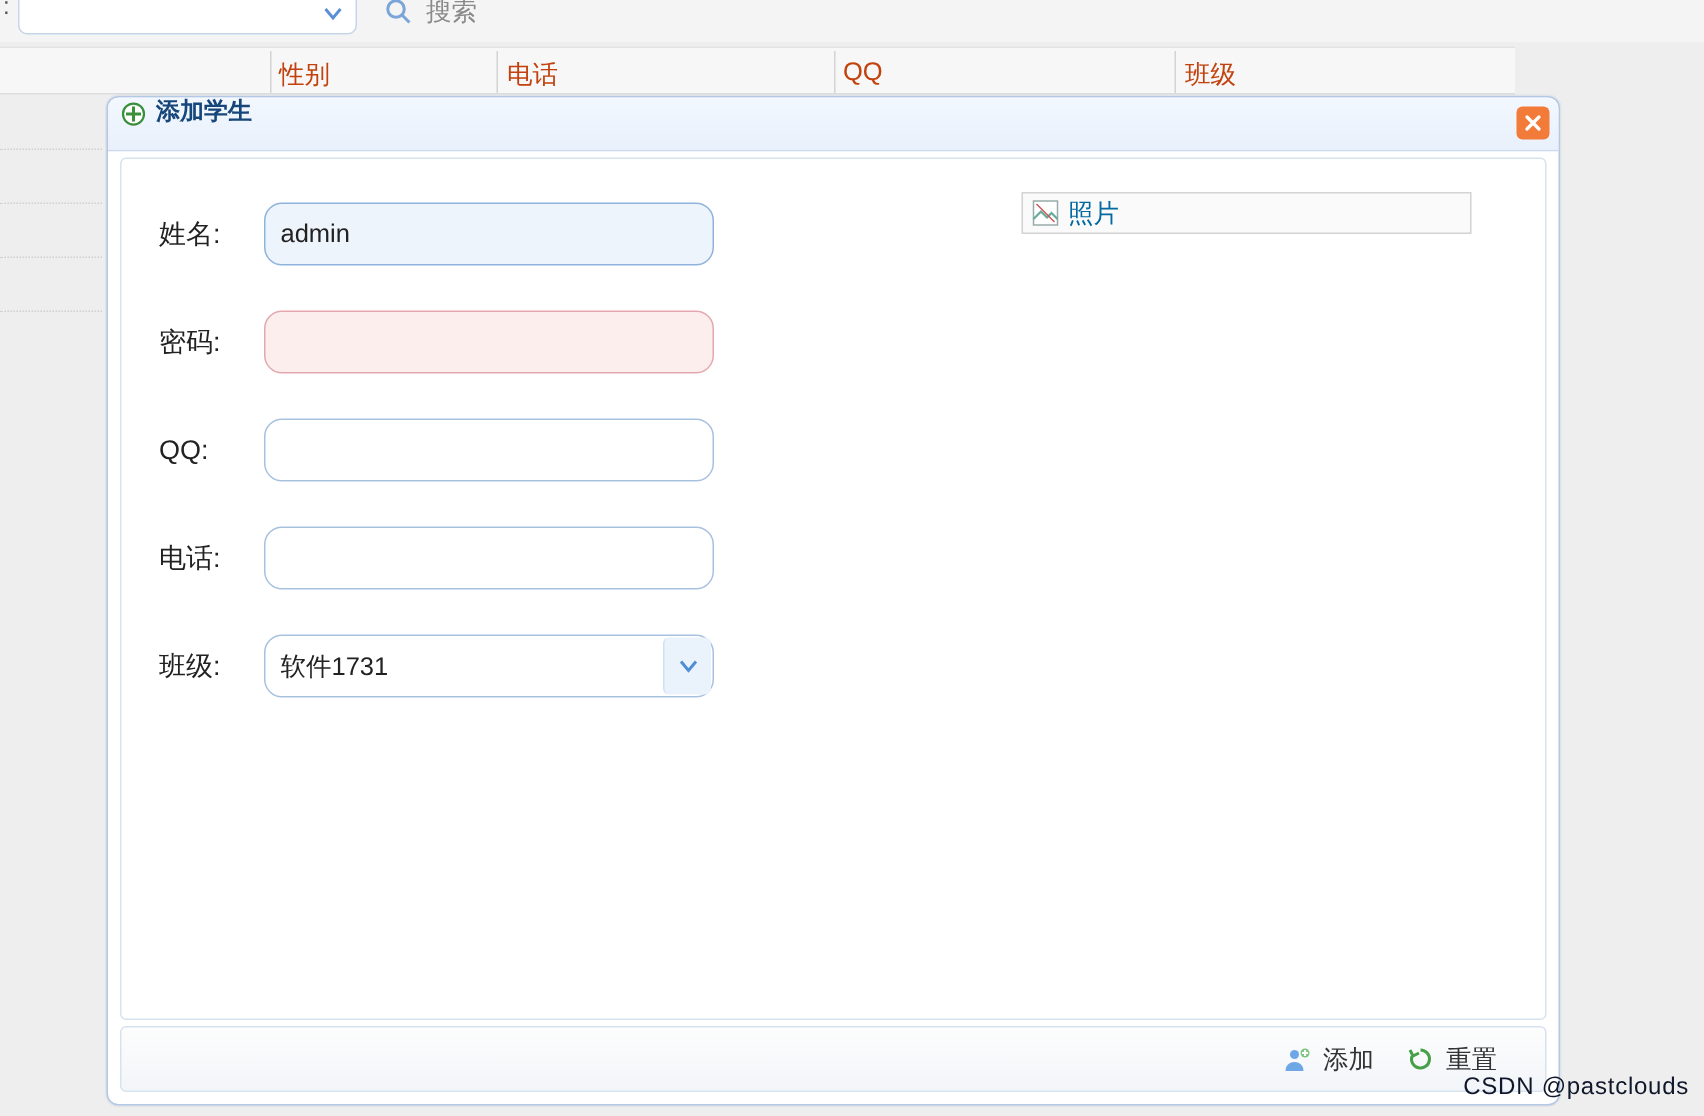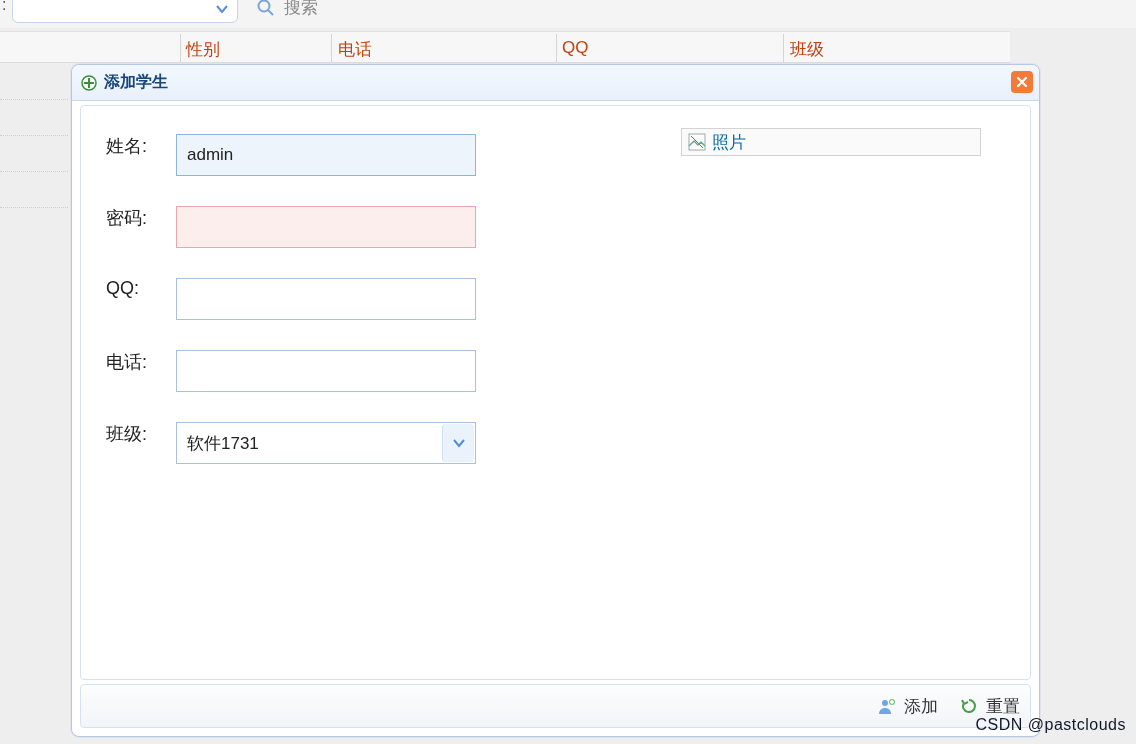--- a/index.html
+++ b/index.html
@@ -20,45 +20,45 @@
   .d1{left:180px}.d2{left:331px}.d3{left:556px}.d4{left:783px}
   .hdr{position:absolute;top:6px;font-size:17px;color:#c2410c}
   .h1{left:186px}.h2{left:338px}.h3{left:562px}.h4{left:790px}
 
   
   .faint-rows{position:absolute;left:0;top:64px;width:68px}
   .faint-rows div{height:36px;border-bottom:1px dotted #cfcfcf}
 
   
   .dialog{position:absolute;left:71px;top:64px;width:969px;height:673px;background:#fff;border:1px solid #b4c8e4;border-radius:8px;box-shadow:0 0 0 1px rgba(150,170,200,.15)}
-  .dlg-head{height:36px;background:linear-gradient(#f3f8ff,#e8f0fb);border-bottom:1px solid #c9d9ef;border-radius:8px 8px 0 0;display:flex;align-items:center;padding:0 8px;position:relative}
+  .dlg-head{height:36px;background:linear-gradient(#f3f8ff,#e8f0fb);border-bottom:1px solid #c9d9ef;border-radius:8px 8px 0 0;display:flex;align-items:flex-end;padding:15px 8px;position:relative}
   .dlg-head .plus{width:18px;height:18px;margin-right:6px;display:flex;align-items:center;justify-content:center}
   .dlg-title{color:#16467a;font-weight:bold;font-size:16px}
   .close-btn{position:absolute;right:6px;top:6px;width:22px;height:22px;border-radius:4px;background:#f27b39;display:flex;align-items:center;justify-content:center;cursor:pointer}
   .close-btn svg{display:block}
 
   .dlg-body{position:absolute;left:8px;top:40px;right:8px;bottom:56px;border:1px solid #d7e2f0;border-radius:4px;background:#fff}
 
   .form{position:absolute;left:25px;top:28px}
-  .row{display:flex;align-items:flex-start;margin-bottom:28px;height:44px}
+  .row{display:flex;align-items:center;margin-bottom:28px;height:44px}
   .lbl{width:70px;text-align:left;font-size:18px;color:#222}
-  .txt{width:300px;height:42px;border:1px solid #a8c1df;border-radius:0;background:#fff;padding:0 10px;font-size:17px;color:#222;outline:none}
+  .txt{width:300px;height:42px;border:1px solid #a8c1df;border-radius:12px;background:#fff;padding:0 10px;font-size:17px;color:#222;outline:none}
   .txt.focused{background:#eef4fc;border-color:#8fb3dd}
   .txt.invalid{background:#fdeeee;border-color:#e4a8ae}
   .combo{position:relative;display:inline-flex;align-items:center}
   .combo .txt{padding-right:34px}
   .combo.small .txt{width:88px}
   .combo.big .txt{width:300px}
   .combo .arrow{position:absolute;right:2px;top:2px;width:32px;height:38px;border-radius:4px;background:#eaf2fb;border-left:1px solid #cfe0f2;display:flex;align-items:center;justify-content:center;cursor:pointer}
 
   .photo-box{position:absolute;left:600px;top:22px;width:300px;height:28px;border:1px solid #d3d3d3;background:#fafafa;display:flex;align-items:center;padding:0 6px;gap:6px}
   .broken{width:18px;height:18px}
   .photo-text{font-size:17px;color:#0369a1}
 
-  .dlg-foot{position:absolute;left:8px;right:8px;bottom:8px;height:44px;border:1px solid #d7e2f0;border-top:1px solid #d7e2f0;border-radius:4px;background:linear-gradient(#fdfdfd,#f2f5f9);display:flex;align-items:center;justify-content:flex-end;gap:22px;padding-right:10px}
+  .dlg-foot{position:absolute;left:8px;right:8px;bottom:8px;height:44px;border:1px solid #d7e2f0;border-top:1px solid #d7e2f0;border-radius:4px;background:linear-gradient(#fdfdfd,#f2f5f9);display:flex;align-items:center;justify-content:flex-end;gap:22px;padding-right:32px}
   .foot-btn{display:flex;align-items:center;gap:8px;font-size:17px;color:#333;cursor:pointer}
   .ic16{width:18px;height:18px;display:flex;align-items:center;justify-content:center}
 
   .watermark{position:absolute;right:10px;bottom:10px;color:#0f172a;font-size:16px;letter-spacing:.5px;pointer-events:none}
 </style>
 </head>
 <body>
 
 <div class="toolbar">
   <span class="colon">:</span>

